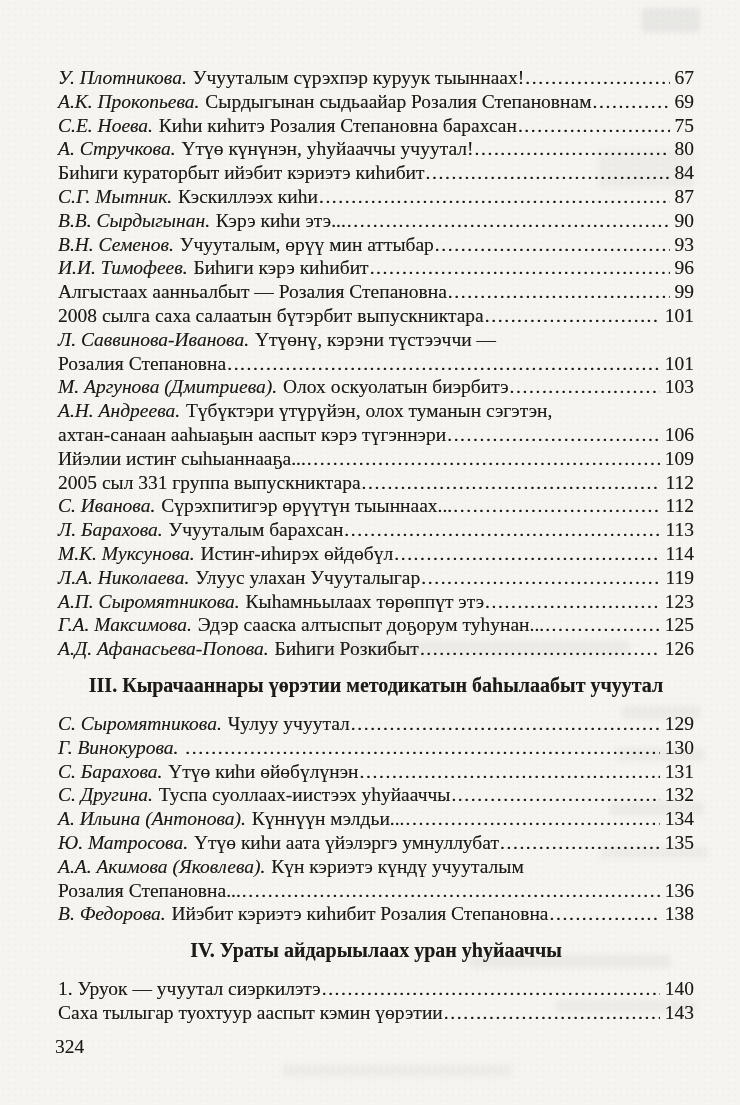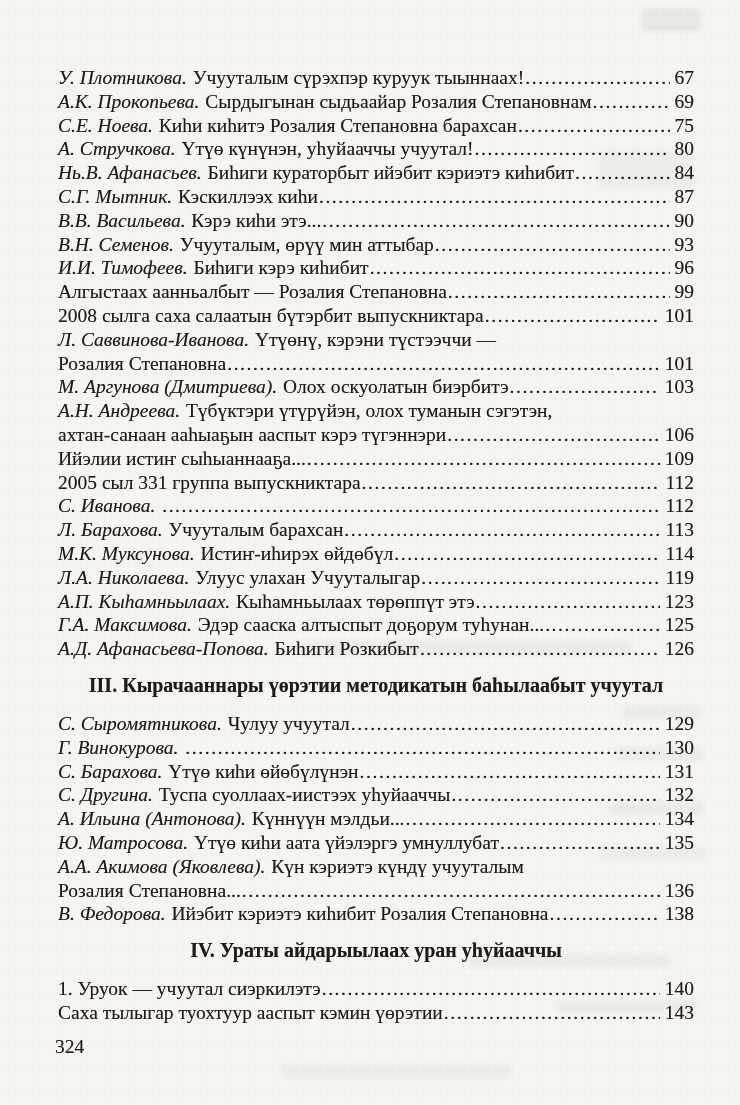--- a/index.html
+++ b/index.html
@@ -135,35 +135,34 @@
   </div>
 
   <div class="row">
     <span class="author">А. Стручкова.</span>
     <span class="title">Үтүө күнүнэн, уһуйааччы учуутал!</span>
     <span class="dots" aria-hidden="true"></span>
     <span class="pg">80</span>
   </div>
 
   <div class="row">
-    <span class="author">Нь.В. Афанасьев.</span>
     <span class="title">Биһиги кураторбыт ийэбит кэриэтэ киһибит</span>
     <span class="dots" aria-hidden="true"></span>
     <span class="pg">84</span>
   </div>
 
   <div class="row">
     <span class="author">С.Г. Мытник.</span>
     <span class="title">Кэскиллээх киһи</span>
     <span class="dots" aria-hidden="true"></span>
     <span class="pg">87</span>
   </div>
 
   <div class="row">
-    <span class="author">В.В. Васильева.</span>
+    <span class="author">В.В. Сырдыгынан.</span>
     <span class="title">Кэрэ киһи этэ...</span>
     <span class="dots" aria-hidden="true"></span>
     <span class="pg">90</span>
   </div>
 
   <div class="row">
     <span class="author">В.Н. Семенов.</span>
     <span class="title">Учууталым, өрүү мин аттыбар</span>
     <span class="dots" aria-hidden="true"></span>
     <span class="pg">93</span>
@@ -232,20 +231,21 @@
 
   <div class="row">
     <span class="author"></span>
     <span class="title">2005 сыл 331 группа выпускниктара</span>
     <span class="dots" aria-hidden="true"></span>
     <span class="pg">112</span>
   </div>
 
   <div class="row">
     <span class="author">С. Иванова.</span>
+    <span class="title">Сүрэхпитигэр өрүүтүн тыыннаах...</span>
     <span class="dots" aria-hidden="true"></span>
     <span class="pg">112</span>
   </div>
 
   <div class="row">
     <span class="author">Л. Барахова.</span>
     <span class="title">Учууталым барахсан</span>
     <span class="dots" aria-hidden="true"></span>
     <span class="pg">113</span>
   </div>
@@ -258,21 +258,21 @@
   </div>
 
   <div class="row">
     <span class="author">Л.А. Николаева.</span>
     <span class="title">Улуус улахан Учууталыгар</span>
     <span class="dots" aria-hidden="true"></span>
     <span class="pg">119</span>
   </div>
 
   <div class="row">
-    <span class="author">А.П. Кыһамньылаах.</span>
+    <span class="author">А.П. Сыромятникова.</span>
     <span class="title">Кыһамньылаах төрөппүт этэ</span>
     <span class="dots" aria-hidden="true"></span>
     <span class="pg">123</span>
   </div>
 
   <div class="row">
     <span class="author">Г.А. Максимова.</span>
     <span class="title">Эдэр сааска алтыспыт доҕорум туһунан...</span>
     <span class="dots" aria-hidden="true"></span>
     <span class="pg">125</span>

